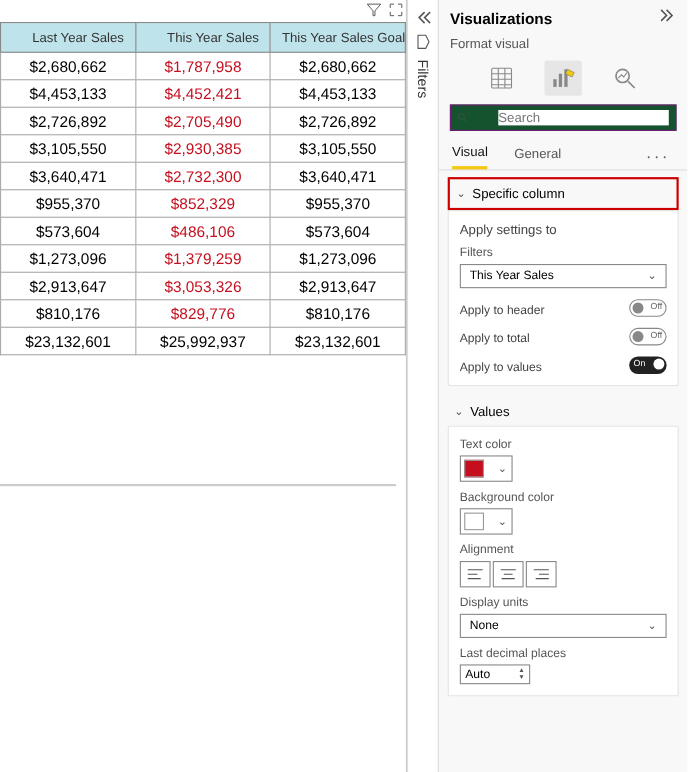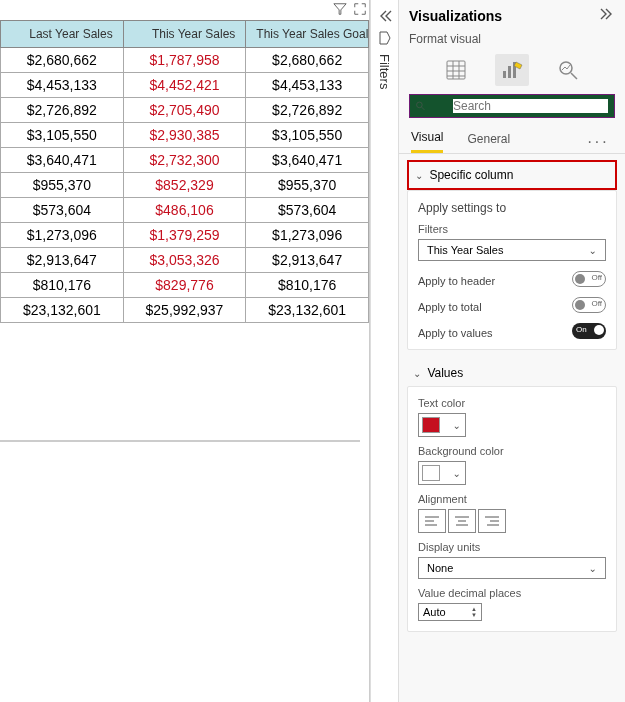--- a/index.html
+++ b/index.html
@@ -295,21 +295,21 @@
             </svg>
           </div>
       </div>
 
       <div class="lbl">Display units</div>
       <div class="select">
         <span>None</span>
         <span class="chev">⌄</span>
       </div>
 
-      <div class="lbl">Value decimal places</div>
+      <div class="lbl">Last decimal places</div>
       <div class="spin">
         <span>Auto</span>
         <div class="arrows">
             <span>▲</span>
             <span>▼</span>
           </div>
       </div>
     </div>
   </div>
 </div>

